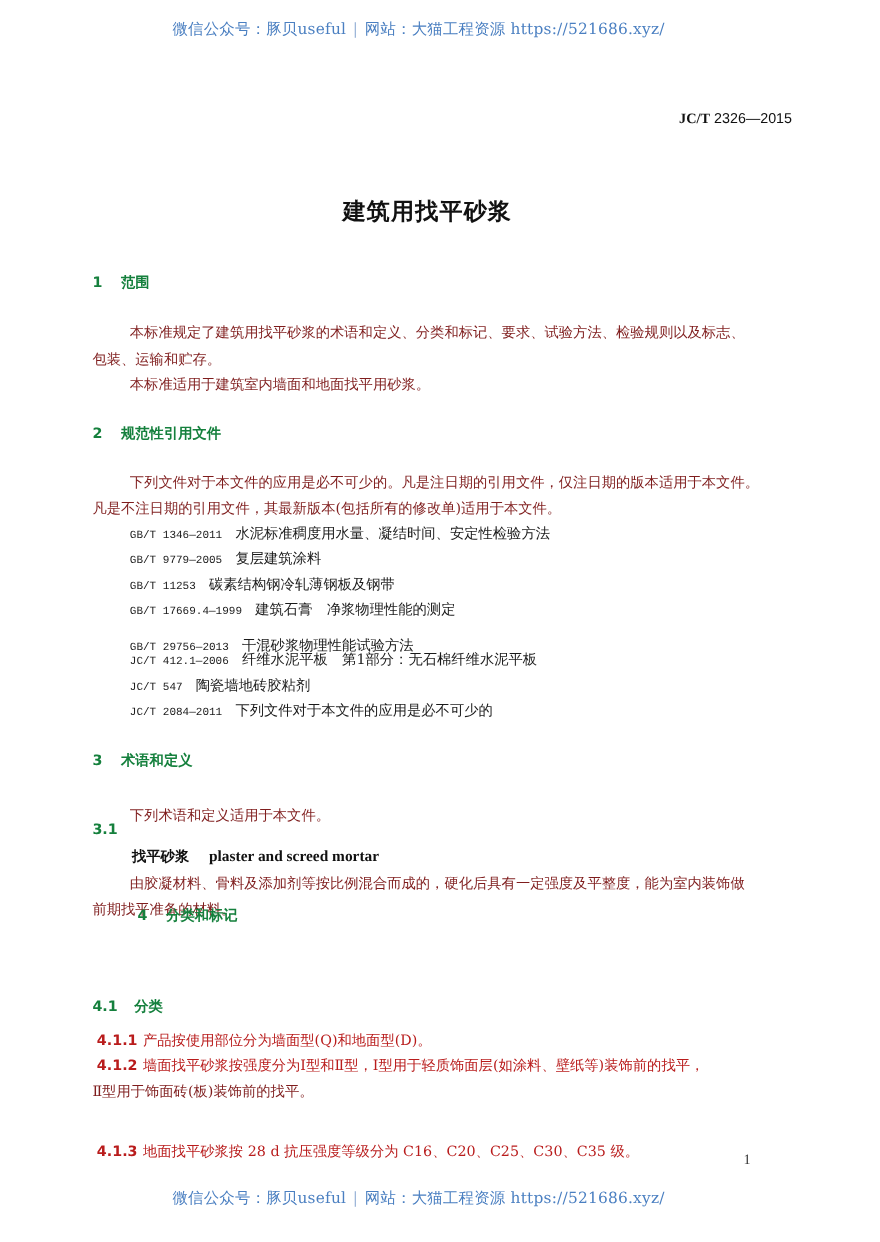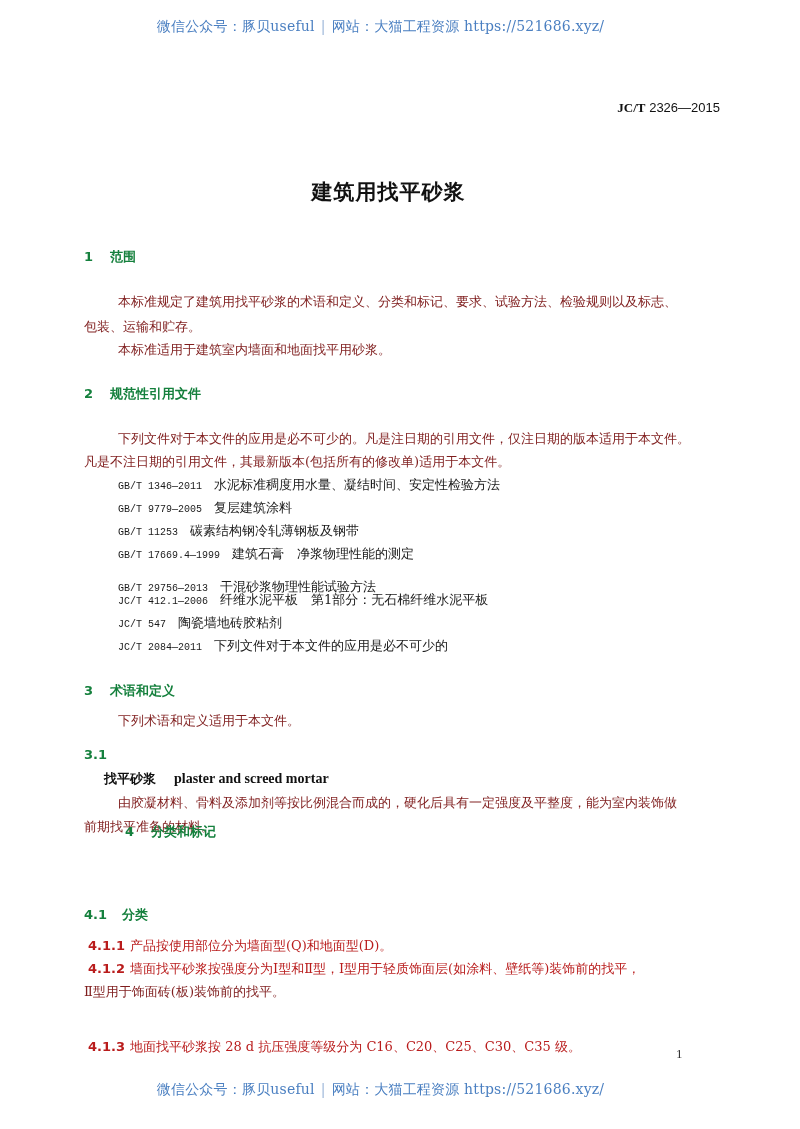--- a/index.html
+++ b/index.html
@@ -64,21 +64,21 @@
     .ref .code { font-family: "Liberation Mono", "DejaVu Sans Mono", monospace; font-size: 10px; margin-right: 12px; }
     .clause {
       left: 88px;
       font-family: "DejaVu Sans", sans-serif;
       font-size: 13px;
       color: #b91c1c;
     }
     .clause .cnum { font-family: "DejaVu Sans", sans-serif; font-weight: bold; display: inline-block; width: 42px; }
     .clause .ctext { font-family: "DejaVu Serif", serif; }
     .term {
-      left: 104px;
+      left: 120px;
       font-size: 13px;
       font-weight: bold;
     }
     .term .zh { font-family: "DejaVu Sans", sans-serif; margin-right: 18px; }
     .term .en { font-family: "Liberation Serif", serif; font-size: 14px; }
     .page-num {
       left: 676px; top: 1046px;
       font-family: "Liberation Serif", serif;
       font-size: 13px;
       color: #333;
@@ -132,21 +132,21 @@
 <div class="abs ref" style="top:614px;">
   <span class="code">JC/T 547</span><span>陶瓷墙地砖胶粘剂</span>
 </div>
 <div class="abs ref" style="top:637px;">
   <span class="code">JC/T 2084—2011</span><span>下列文件对于本文件的应用是必不可少的</span>
 </div>
 
 <div class="abs h1" style="top:682px;">
   <span class="num">3</span><span>术语和定义</span>
 </div>
-<div class="abs p indent" style="top:712px;text-align:center;">下列术语和定义适用于本文件。</div>
+<div class="abs p indent" style="top:732px;text-align:center;">下列术语和定义适用于本文件。</div>
 <div class="abs h1" style="top:747px;">3.1</div>
 <div class="abs term" style="top:770px;">
   <span class="zh">找平砂浆</span><span class="en">plaster and screed mortar</span>
 </div>
 <div class="abs p indent" style="top:794px;">由胶凝材料、骨料及添加剂等按比例混合而成的，硬化后具有一定强度及平整度，能为室内装饰做</div>
 <div class="abs p flush" style="top:818px;">前期找平准备的材料。</div>
 
 <div class="abs h1" style="top:823px;margin-left:41px;">
   <span class="num">4</span><span>分类和标记</span>
 </div>

